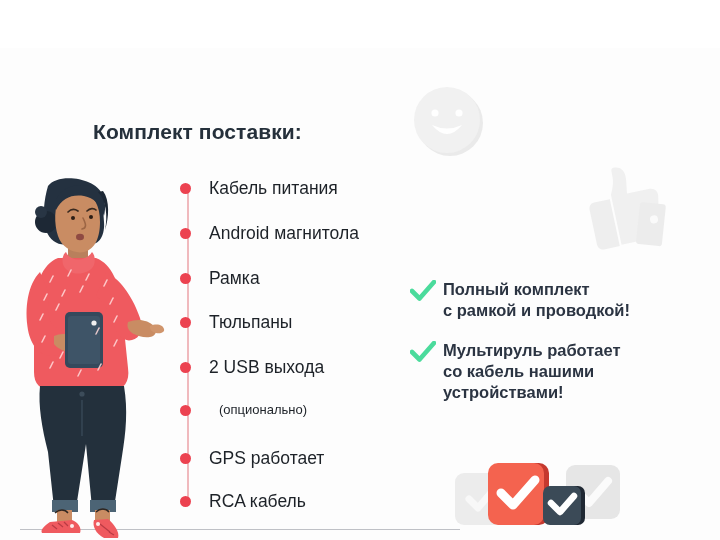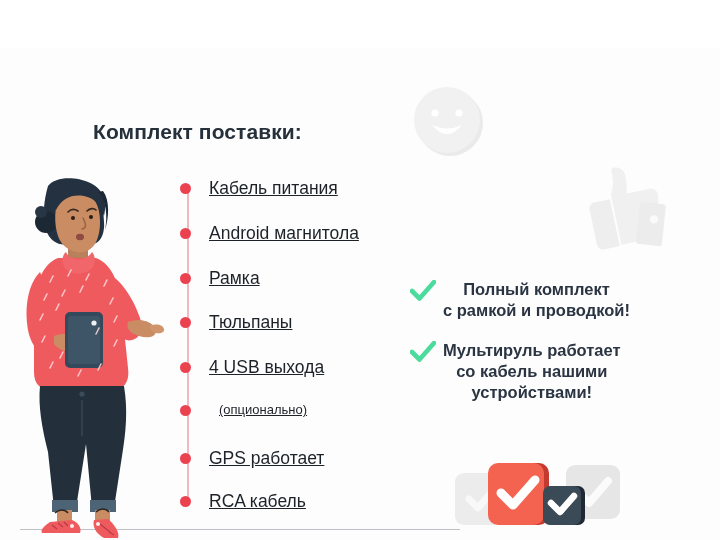--- a/index.html
+++ b/index.html
@@ -96,21 +96,20 @@
     margin-top: 4px;
     position: relative;
     z-index: 2;
   }
   .bullet-text {
     margin-left: 18px;
     font-size: 17.5px;
     color: #1d2228;
     line-height: 19px;
     white-space: nowrap;
-    text-decoration: underline;
   }
   .bullet-sub {
     display: block;
     font-size: 13px;
     color: #1d2228;
     margin-left: 10px;
     margin-top: 1px;
     line-height: 15px;
     text-align: right;
   }
@@ -119,21 +118,20 @@
   .claims {
     position: absolute;
     left: 410px;
     top: 231px;
     width: 290px;
   }
   .claim {
     position: relative;
     display: flex;
     align-items: flex-start;
-    text-align: center;
   }
   .claim + .claim { margin-top: 19px; }
   .claim-tick {
     flex: 0 0 auto;
     width: 26px;
     height: 22px;
     margin-top: 1px;
   }
   .claim-text {
     margin-left: 7px;
@@ -217,21 +215,21 @@
       <span class="bullet-text">Рамка</span>
     </div>
 
     <div class="bullet-row" style="top:134px">
       <span class="bullet-dot"></span>
       <span class="bullet-text">Тюльпаны</span>
     </div>
 
     <div class="bullet-row" style="top:179px">
       <span class="bullet-dot"></span>
-      <span class="bullet-text">4 USB выхода</span>
+      <span class="bullet-text">2 USB выхода</span>
     </div>
 
     <div class="bullet-row" style="top:222px">
       <span class="bullet-dot"></span>
       <span class="bullet-text">
         <span class="bullet-sub">(опционально)</span>
       </span>
     </div>
 
     <div class="bullet-row" style="top:270px">

